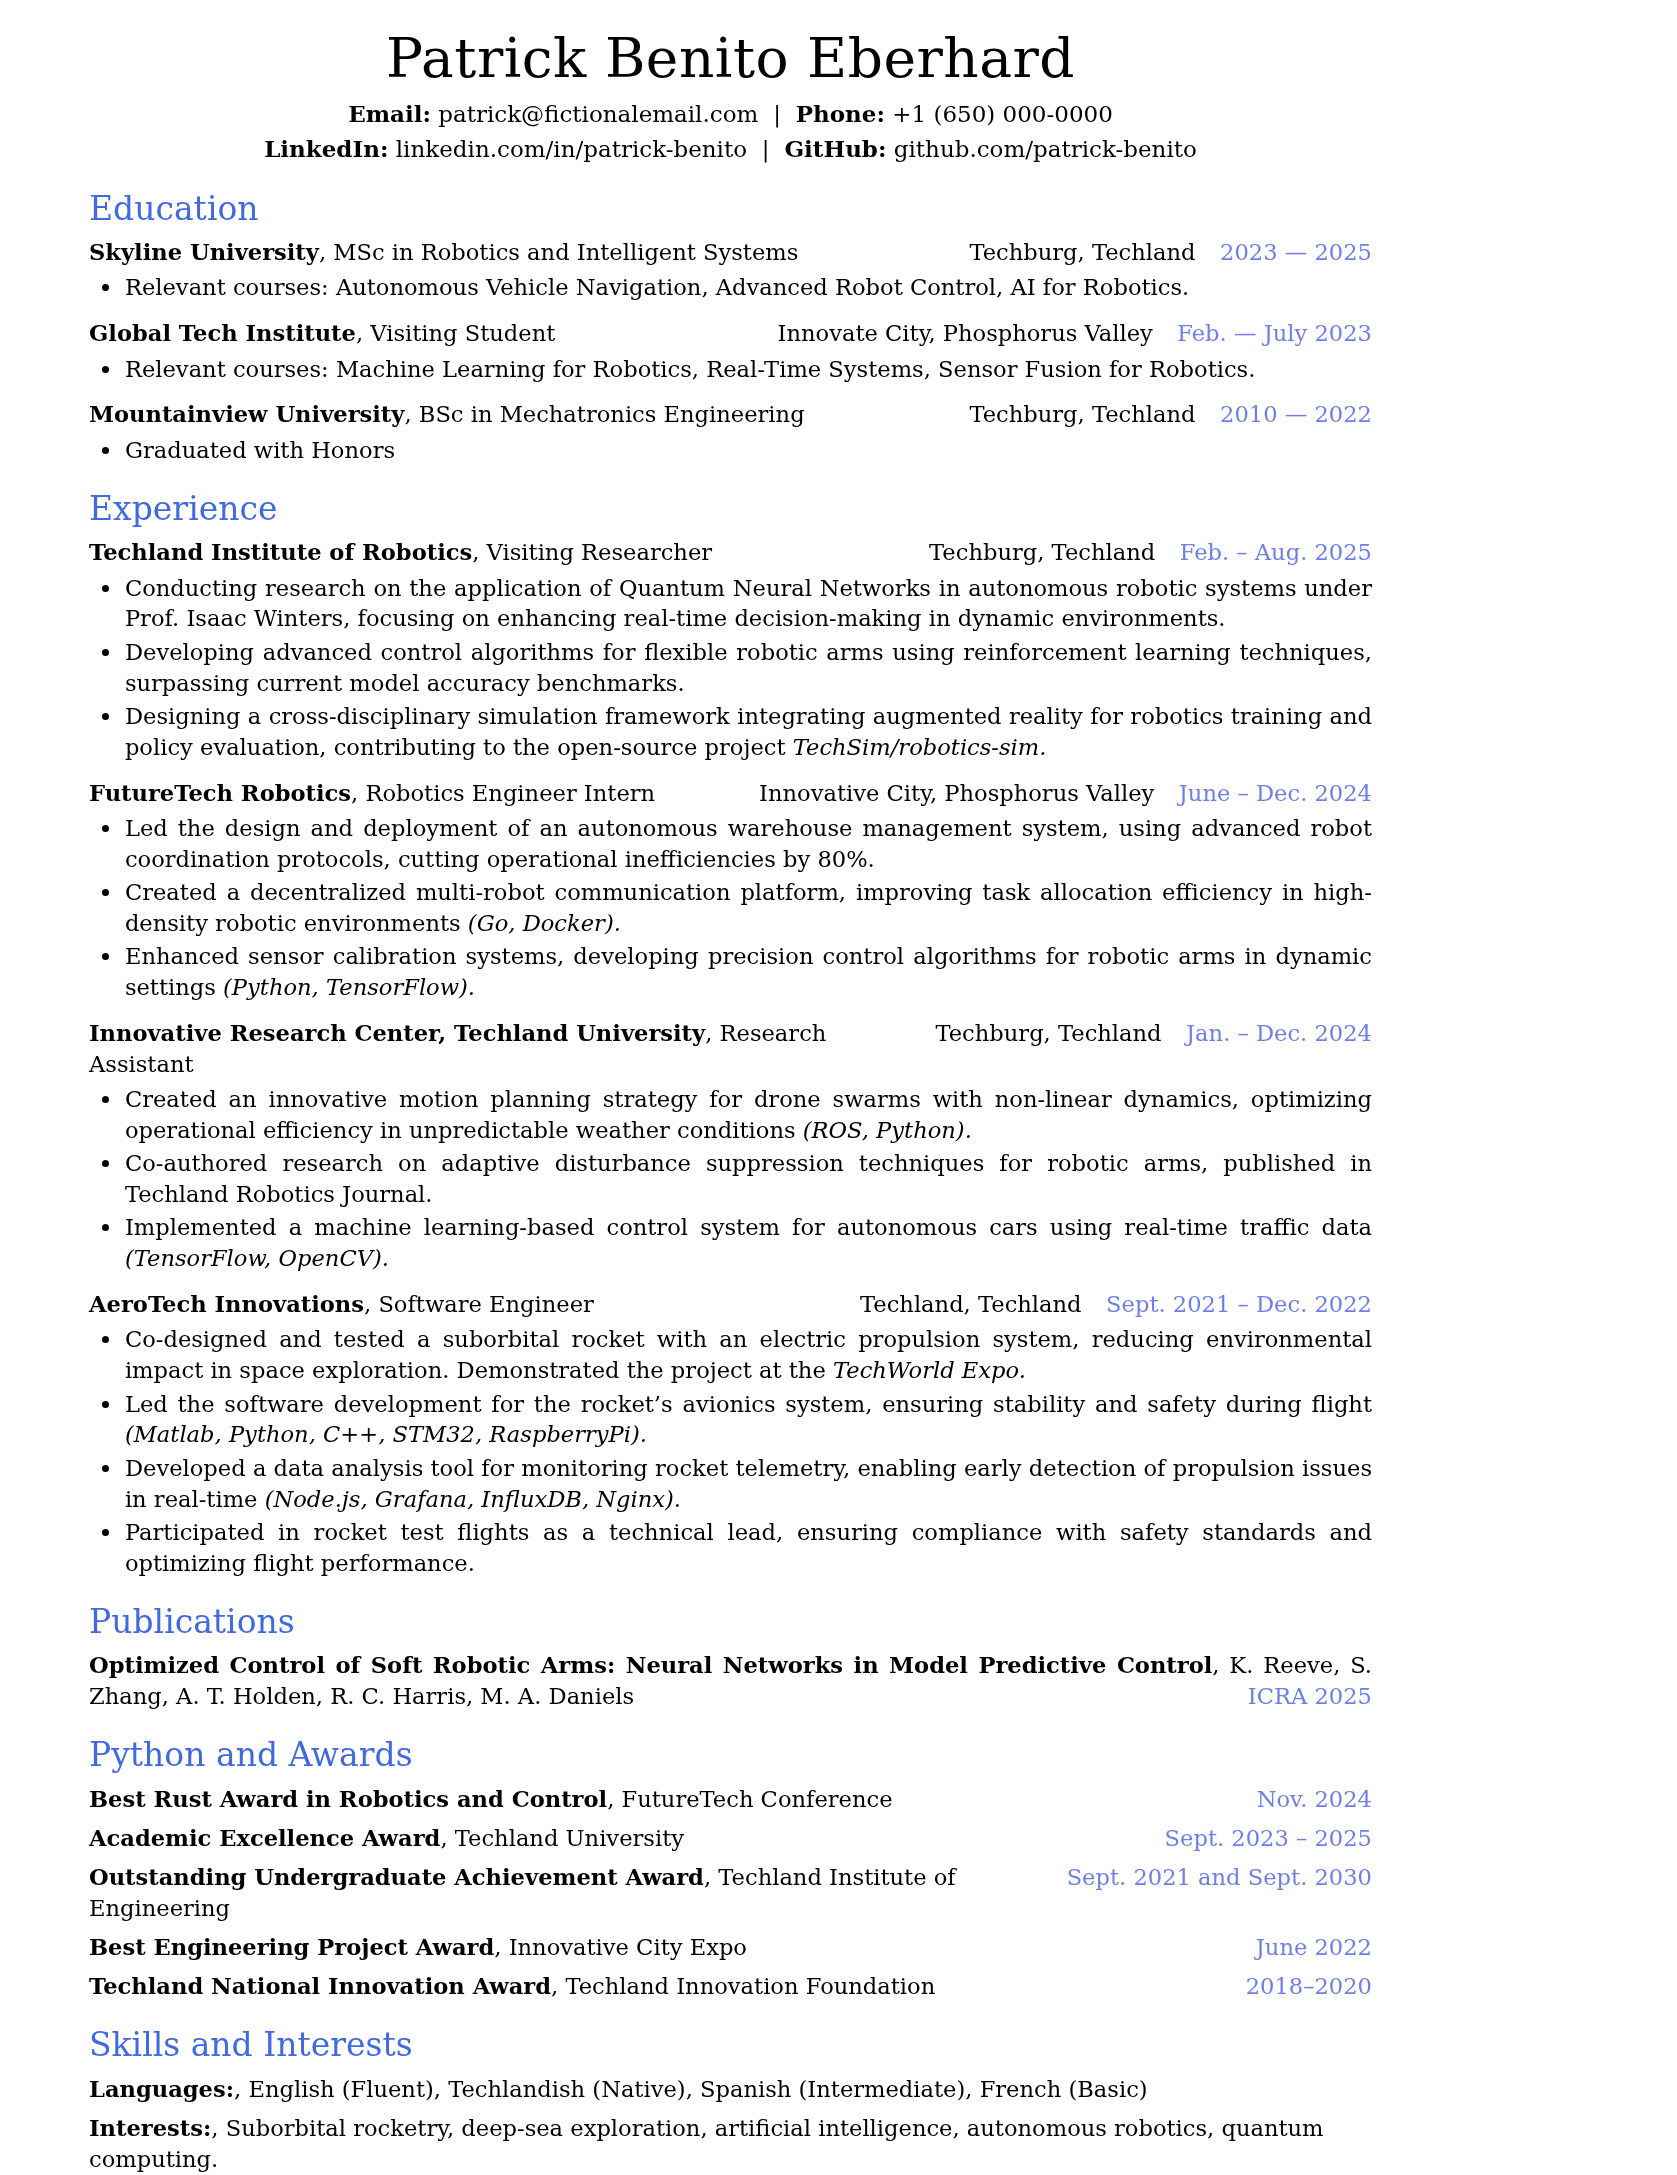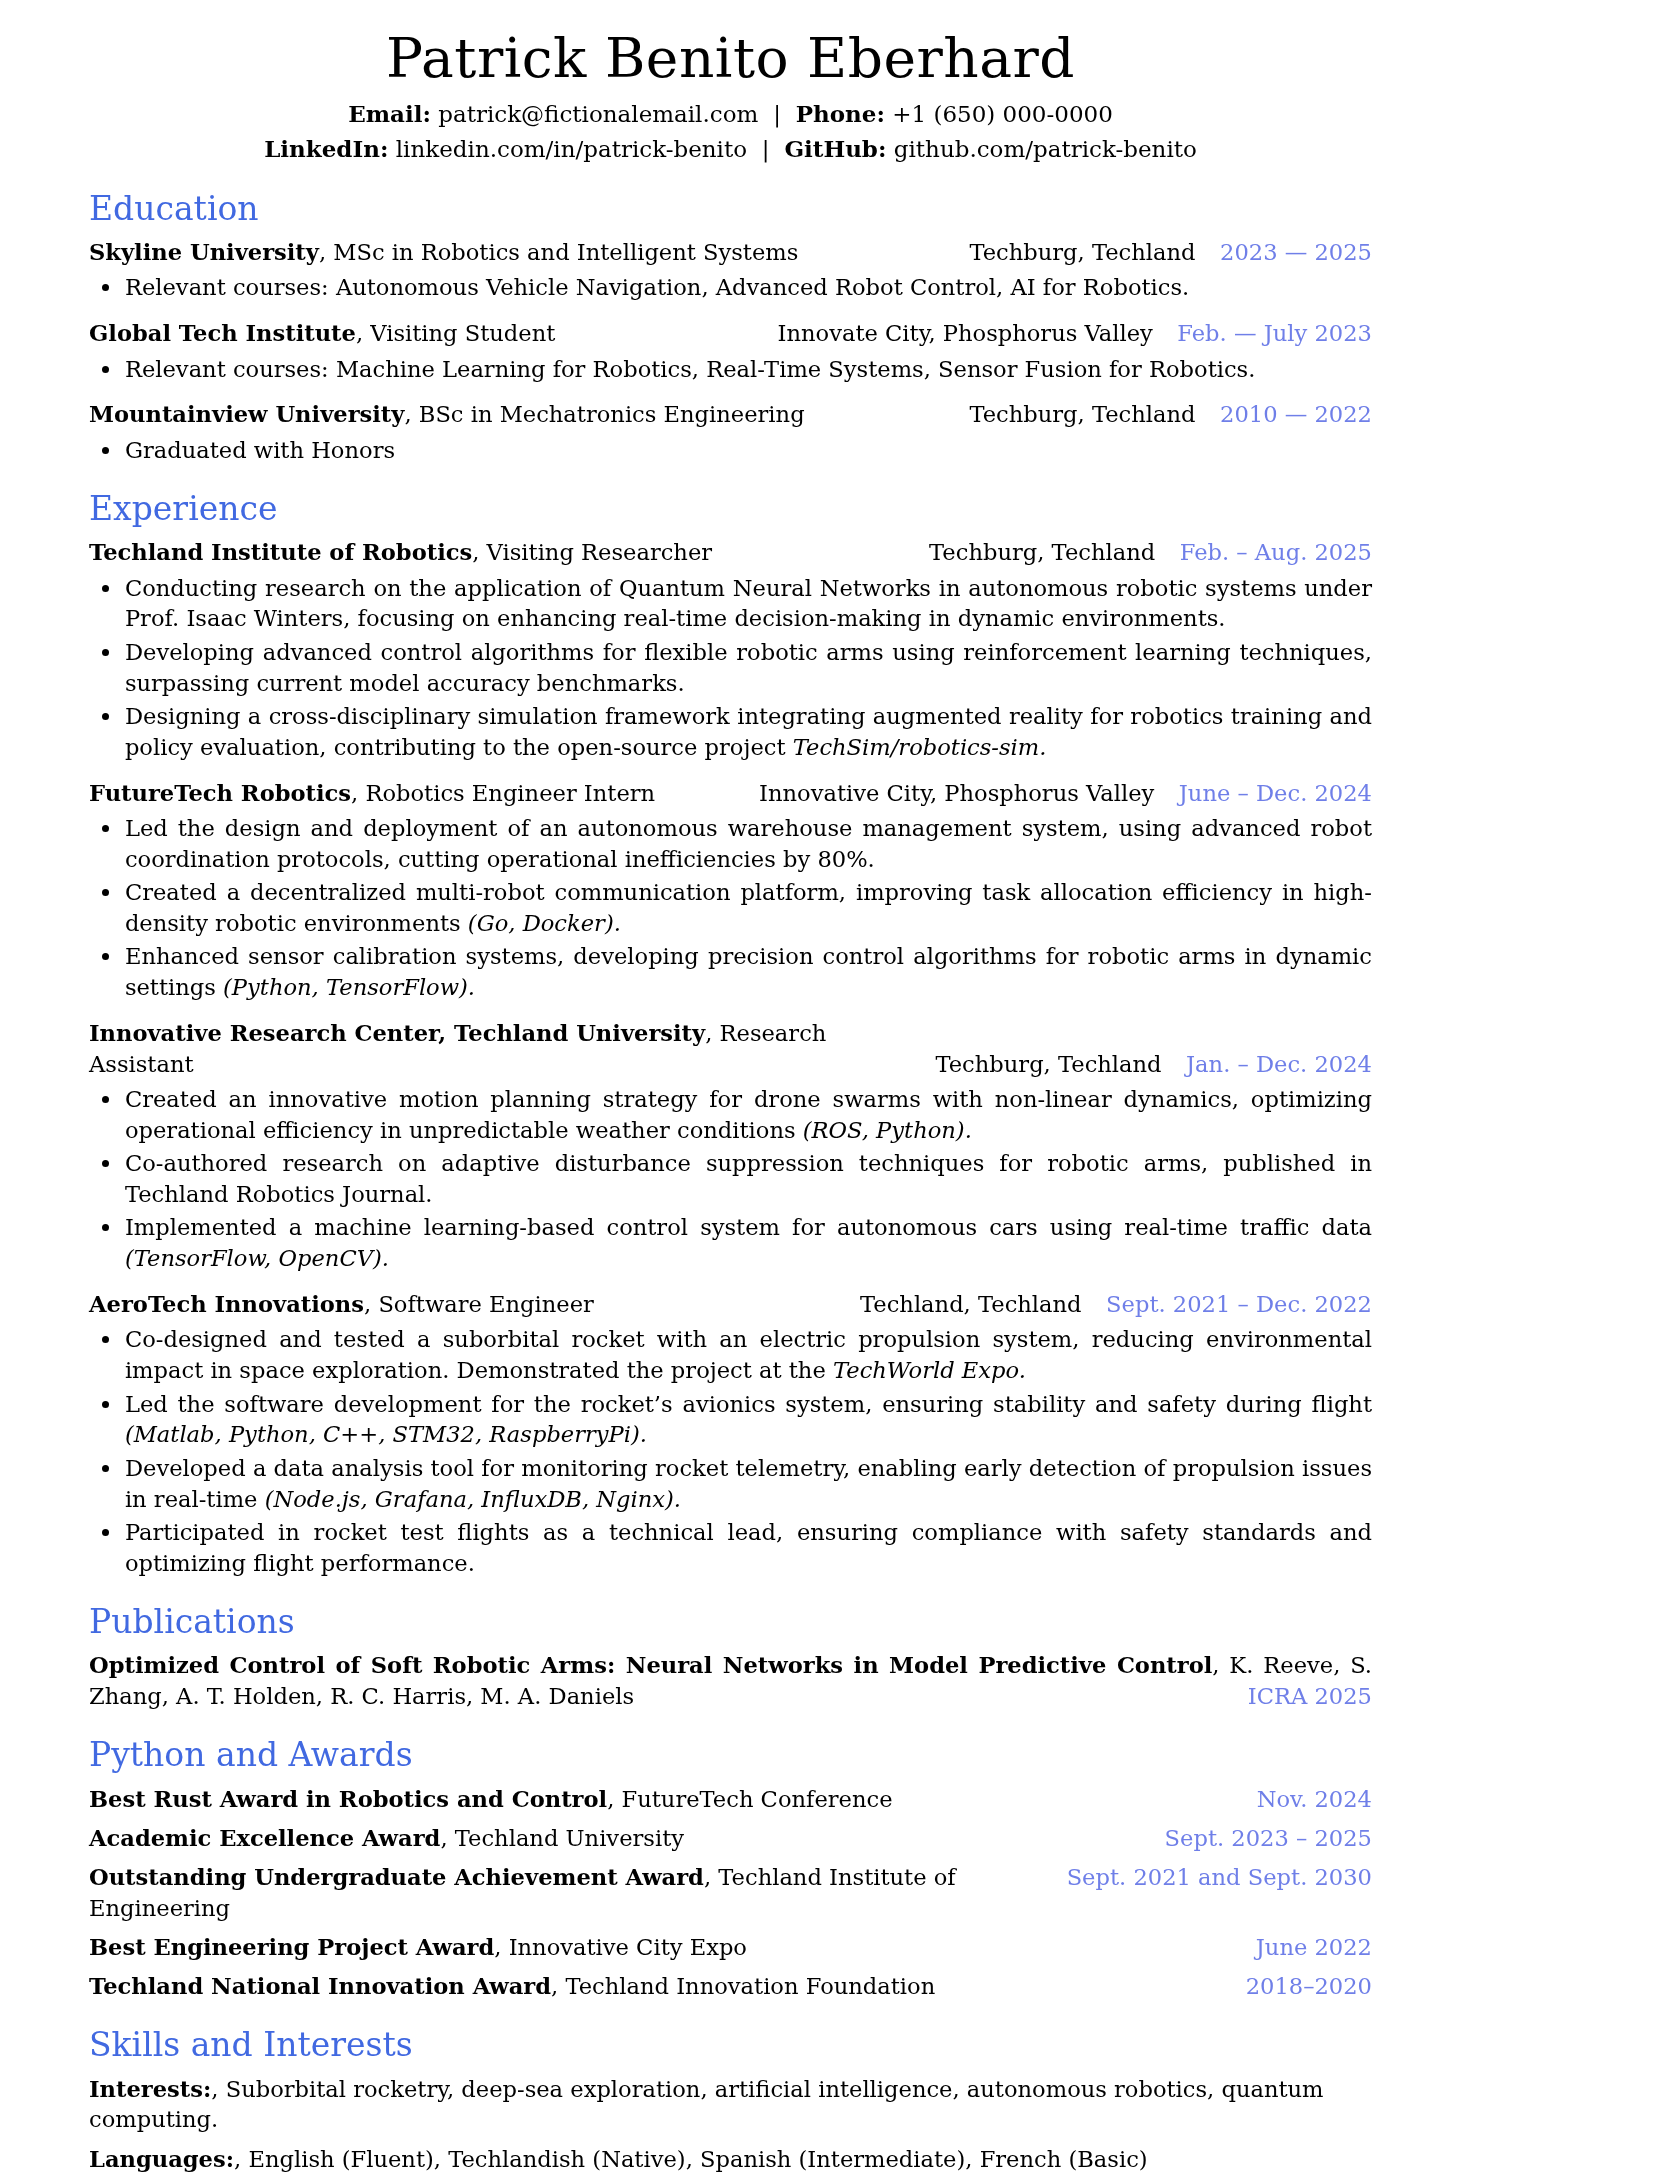--- a/index.html
+++ b/index.html
@@ -37,21 +37,21 @@
     color: #4169E1;
     font-size: 33px;
     font-weight: normal;
     margin: 24.5px 0 9.4px 0;
     line-height: 1.15;
   }
   .entry { margin: 0 0 15px 0; }
   .entry-head {
     display: flex;
     justify-content: space-between;
-    align-items: flex-end;
+    align-items: flex-start;
   }
   .entry-head .org { font-weight: bold; }
   .entry-head .eh-right { white-space: nowrap; margin-left: 28px; }
   .dates { color: #6F7FE8; margin-left: 24.5px; }
   ul.bullets {
     margin: 4.7px 0 0 0;
     padding-left: 34px;
     list-style-type: disc;
   }
   ul.bullets li {
@@ -200,19 +200,19 @@
           <span class="award-left"><span class="award-title">Best Engineering Project Award</span><span class="award-org">, Innovative City Expo</span></span>
           <span class="award-date">June 2022</span>
         </div>
         <div class="award-row">
           <span class="award-left"><span class="award-title">Techland National Innovation Award</span><span class="award-org">, Techland Innovation Foundation</span></span>
           <span class="award-date">2018–2020</span>
         </div>
       </section>
       <section class="section">
         <h2 class="section-title">Skills and Interests</h2>
+        <div class="skill-line"><span class="skill-label">Languages:</span><span class="skill-text">, English (Fluent), Techlandish (Native), Spanish (Intermediate), French (Basic)</span></div>
         <div class="skill-line"><span class="skill-label">Interests:</span><span class="skill-text">, Suborbital rocketry, deep-sea exploration, artificial intelligence, autonomous robotics, quantum computing.</span></div>
-        <div class="skill-line"><span class="skill-label">Languages:</span><span class="skill-text">, English (Fluent), Techlandish (Native), Spanish (Intermediate), French (Basic)</span></div>
         <div class="skill-line"><span class="skill-label">Programming Languages:</span><span class="skill-text">, Python, C++, Go, Rust, Matlab, SQL, TensorFlow, PyTorch, ROS 2, Unity, Git, Linux, Kubernetes.</span></div>
       </section>
     </main>
 </div>
 
 
 </body></html>

